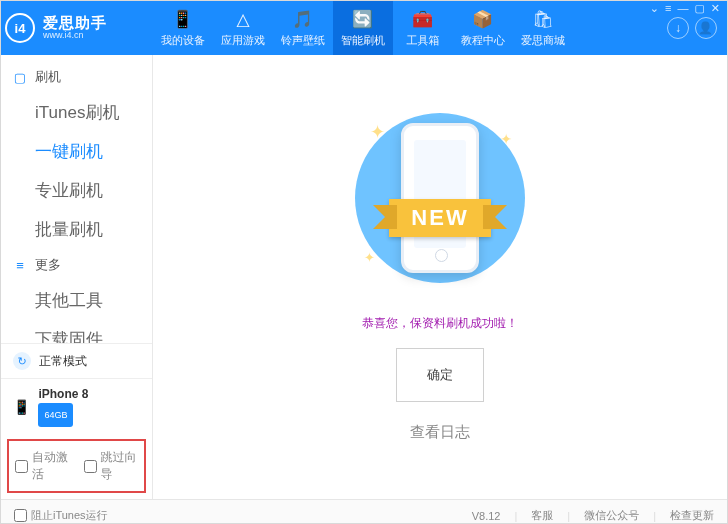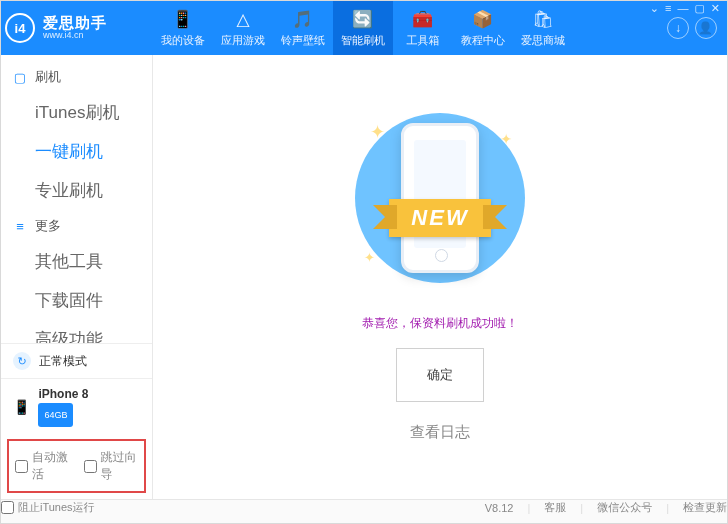--- a/index.html
+++ b/index.html
@@ -215,21 +215,20 @@
     margin-left: -5px;
     border: 1px solid #cfd8e4;
     border-radius: 50%;
   }
   .ribbon {
     position: absolute;
     z-index: 3;
     background: #f9c23c;
     color: #fff;
     font-weight: bold;
-    font-style: italic;
     font-size: 22px;
     letter-spacing: 2px;
     padding: 6px 22px;
     top: 96px;
     box-shadow: 0 2px 4px rgba(0,0,0,.2);
   }
   .ribbon::before, .ribbon::after {
     content: "";
     position: absolute;
     top: 6px;
@@ -266,24 +265,24 @@
     color: #888;
     cursor: pointer;
   }
 
   
   .footer {
     height: 24px;
     border-top: 1px solid #e6e6e6;
     background: #fafafa;
     display: flex;
-    align-items: flex-start;
+    align-items: flex-end;
     font-size: 11px;
     color: #888;
-    padding: 0 0;
+    padding: 0 13px;
   }
   .footer label { display: flex; align-items: center; gap: 4px; }
   .footer .right { margin-left: auto; display: flex; gap: 14px; align-items: center; }
   .footer .sep { color: #ddd; }
 </style>
 </head>
 <body>
 
 <div class="win-icons">
   <span>⌄</span>
@@ -344,20 +343,21 @@
   <div class="sidebar">
     <div class="side-scroll">
       <div class="side-group">
         <span class="gicon">▢</span>
         <span>刷机</span>
       </div>
       <div id="side-items1">
           <div class="side-item">iTunes刷机</div>
           <div class="side-item selected">一键刷机</div>
           <div class="side-item">专业刷机</div>
+          <div class="side-item">批量刷机</div>
         </div>
 
       <div class="side-group">
         <span class="gicon">≡</span>
         <span>更多</span>
       </div>
       <div id="side-items2">
           <div class="side-item">其他工具</div>
           <div class="side-item">下载固件</div>
           <div class="side-item">高级功能</div>

